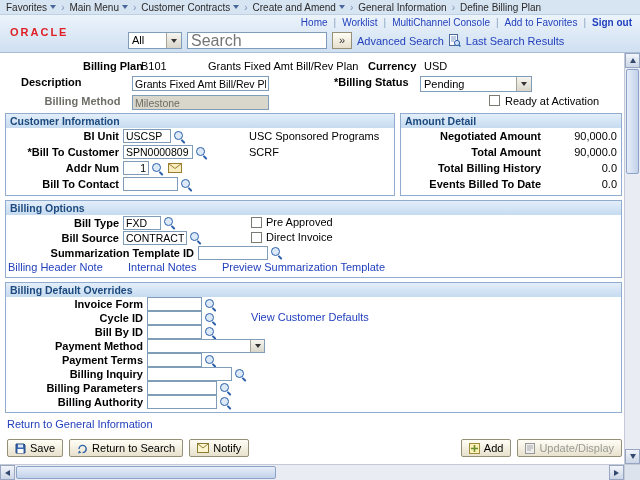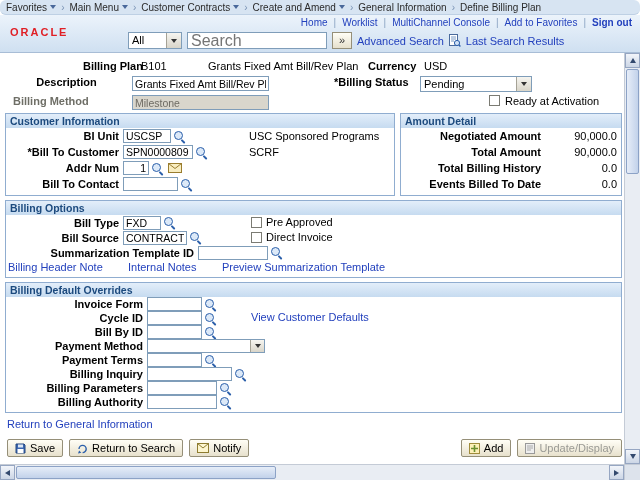--- a/index.html
+++ b/index.html
@@ -1,21 +1,21 @@
 <!DOCTYPE html>
 <html><head>
 <meta charset="utf-8">
 <style>
   * { box-sizing:border-box; margin:0; padding:0; }
   html,body { width:640px; height:480px; }
   body { font-family:"Liberation Sans", sans-serif; font-size:11px; color:#000; background:#fff; }
   .screen { position:relative; width:640px; height:480px; overflow:hidden; background:#fff; }
 
   
-  .crumbbar { height:15px; background:#d7e4f2; border-bottom:1px solid #bed0e4; display:flex; align-items:center; padding-left:6px; gap:5px; font-size:10px; color:#2a2a2a;border-radius:6px; }
+  .crumbbar { height:15px; background:#d7e4f2; border-bottom:1px solid #bed0e4; display:flex; align-items:center; padding-left:6px; gap:5px; font-size:10px; color:#2a2a2a; }
   .crumb { display:flex; align-items:center; gap:3px; cursor:pointer; white-space:nowrap; }
   .caret { width:0; height:0; border-left:3px solid transparent; border-right:3px solid transparent; border-top:4px solid #49689a; }
   .csep { color:#7a93b5; font-size:10px; }
 
   
   .hdr { position:relative; height:38px; background:linear-gradient(#ecf3fb,#cfe0f1); border-bottom:1px solid #a8bdd6; }
   .logo { position:absolute; left:10px; top:11px; color:#e01f25; font-weight:bold; font-size:11px; letter-spacing:2px; }
   .portal-links { position:absolute; right:8px; top:2px; display:flex; align-items:center; gap:6px; font-size:10px; }
   .portal-links .psep { color:#8aa2c2; }
   a.link, .link { color:#2341bd; text-decoration:none; cursor:pointer; }
@@ -166,33 +166,33 @@
 
     <div class="r plan-row">
       <span class="at lab" style="left:78px">Billing Plan</span>
       <span class="at" style="left:136px">B101</span>
       <span class="at" style="left:203px">Grants Fixed Amt Bill/Rev Plan</span>
       <span class="at lab" style="left:363px">Currency</span>
       <span class="at" style="left:419px">USD</span>
     </div>
 
     <div class="r desc-row">
-      <span class="at lab" style="left:0;width:123px;text-align:center">Description</span>
+      <span class="at lab" style="left:16px;width:123px;text-align:left">Description</span>
       <input class="tin at" style="left: 127px; width: 137px; height: 15px;" value="Grants Fixed Amt Bill/Rev Plan">
       <span class="at lab" style="left:329px">*Billing Status</span>
       <span class="combo at" style="left:415px;width:112px;height:16px">
         <span class="combo-t">Pending</span>
         <span class="combo-b">
             <span class="tri"></span>
           </span>
       </span>
     </div>
 
     <div class="r method-row">
-      <span class="at lab gray-lab" style="left:8px;width:123px;text-align:left">Billing Method</span>
+      <span class="at lab gray-lab" style="left:16px;width:123px;text-align:center">Billing Method</span>
       <input class="tin dis at" style="left: 127px; width: 137px; height: 15px;" value="Milestone">
       <span class="cb at" style="left:484px"></span>
       <span class="at" style="left:500px">Ready at Activation</span>
     </div>
 
     <div class="boxes">
       <div class="gbox custbox">
         <div class="gbox-h">Customer Information</div>
         <div class="crow">
           <span class="cl">BI Unit</span>

